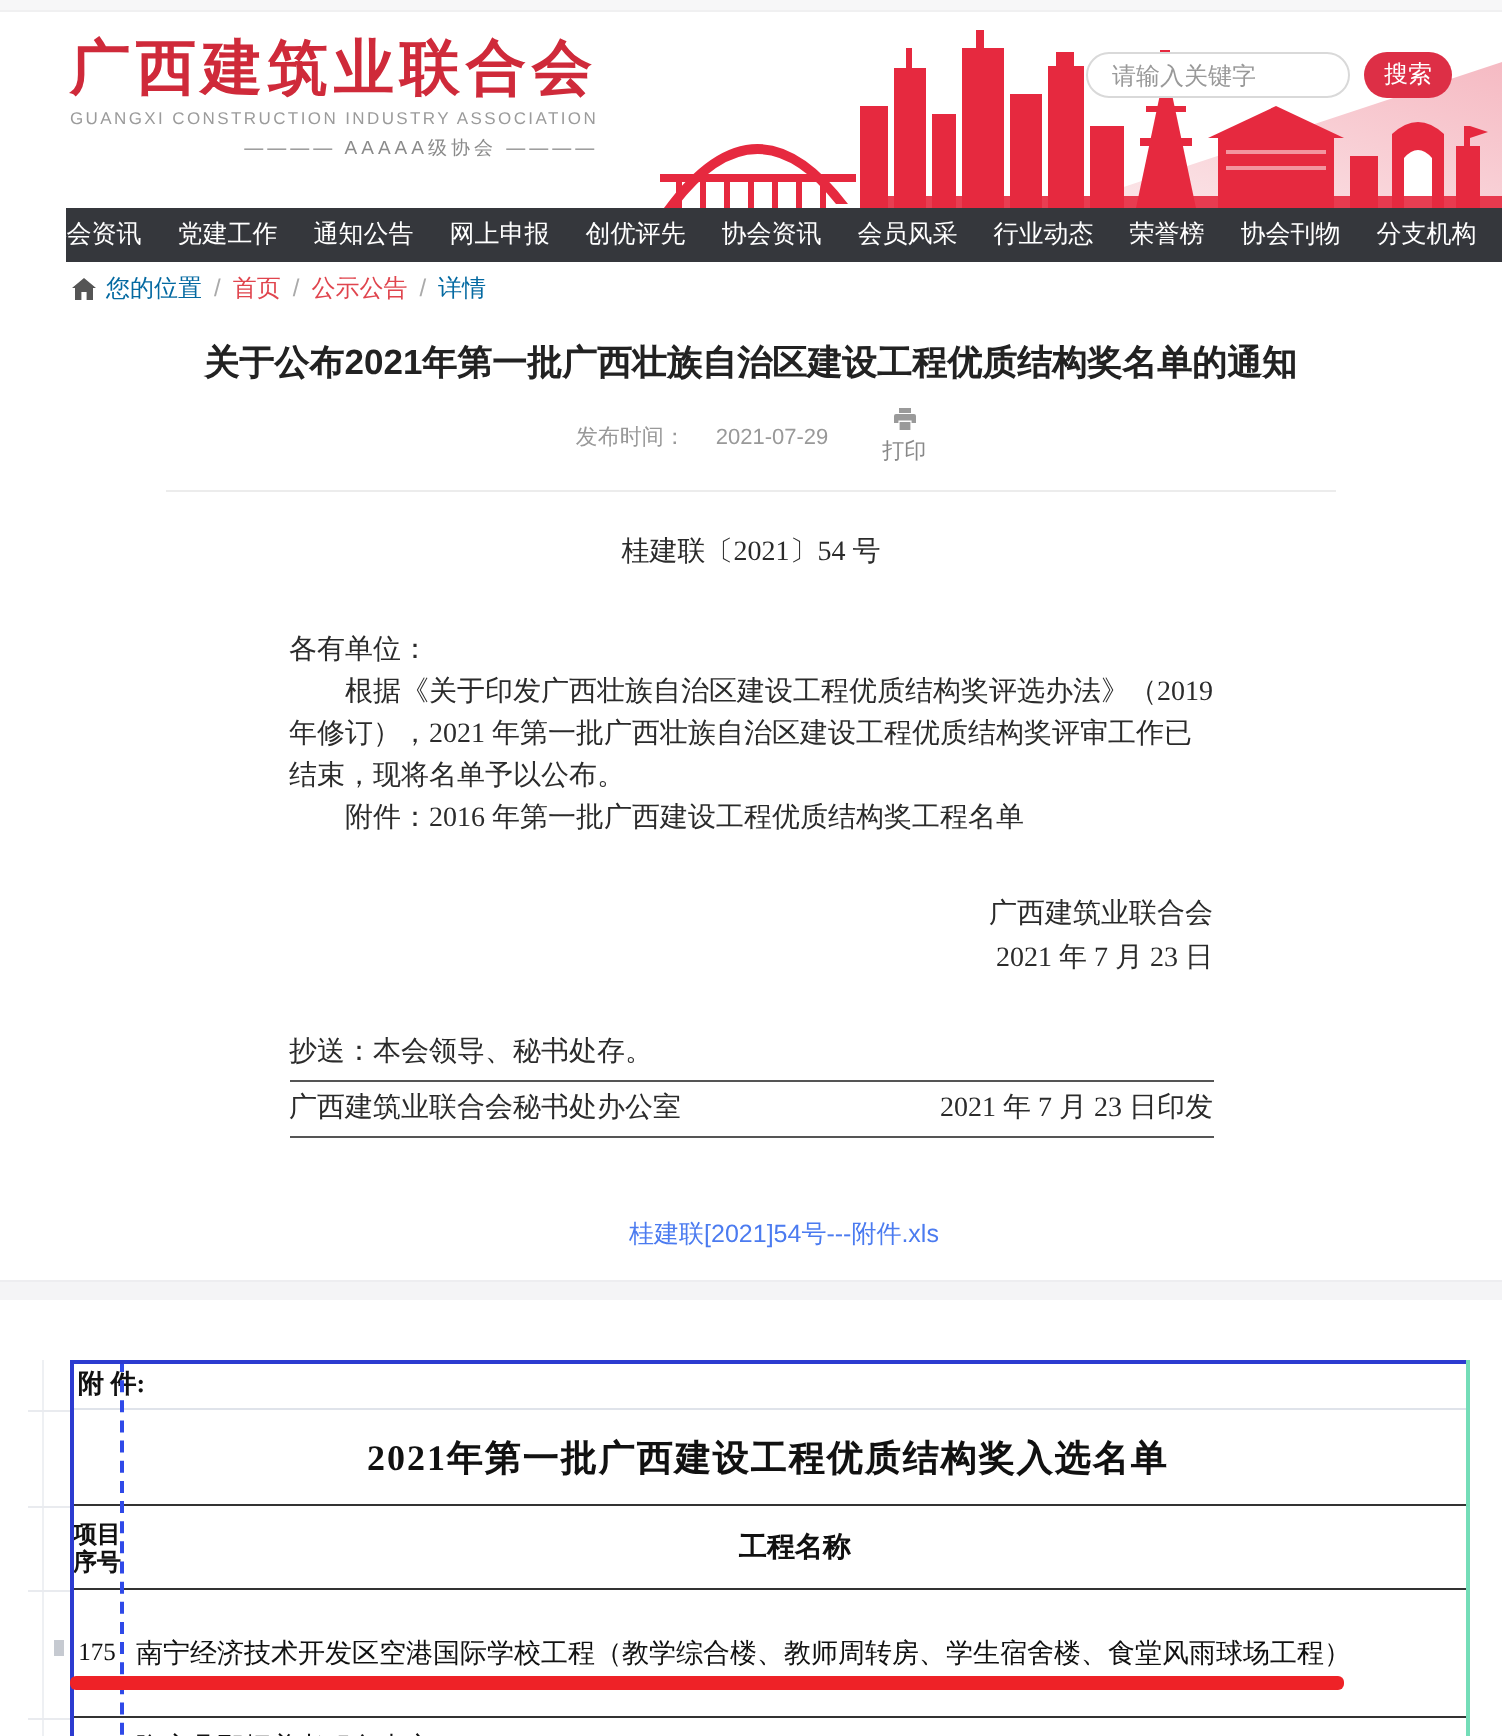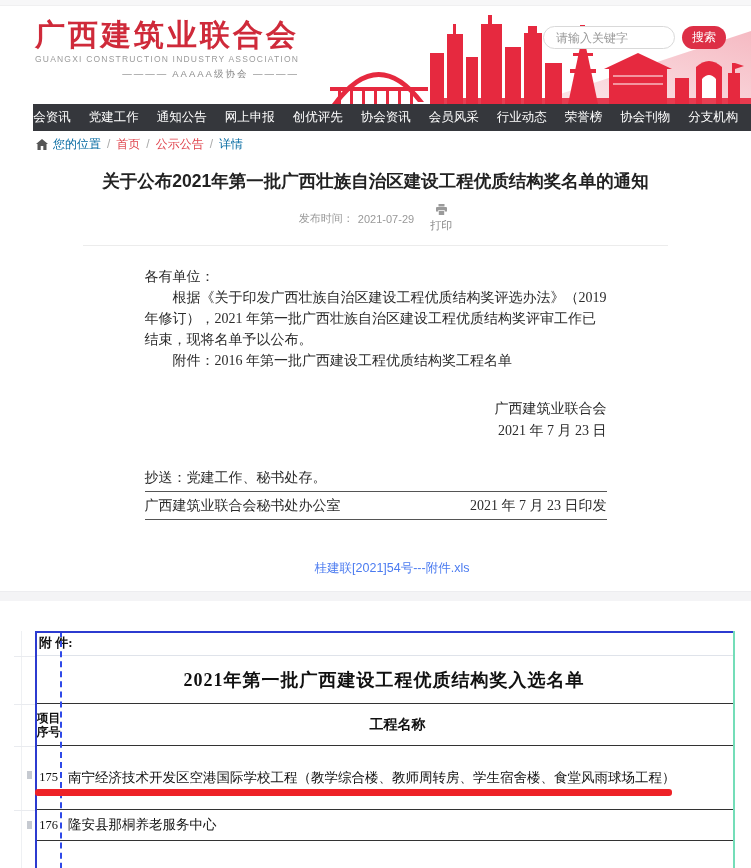--- a/index.html
+++ b/index.html
@@ -38,21 +38,21 @@
   
   .breadcrumb { height:26px; display:flex; align-items:center; padding-left:36px; font-size:12px; color:#777; }
   .bc-icon { margin-right:5px; display:inline-flex; }
   .bc-sep { margin:0 6px; color:#aaa; }
   .bc-link { color:#e0454e; cursor:pointer; }
   .bc-plain { color:#0369a1; }
 
   
   .article { position:relative; }
   .art-title { text-align:center; font-size:17.5px; font-weight:bold; color:#222; margin-top:12px; padding:0 60px; }
-  .art-meta { text-align:center; font-size:11px; color:#999; margin-top:11px; display:flex; justify-content:center; align-items:center; gap:4px; }
+  .art-meta { text-align:center; font-size:11px; color:#999; margin-top:11px; display:flex; justify-content:center; align-items:center; gap:15px; }
   .art-meta .print { display:inline-flex; align-items:center; gap:3px; margin-left:12px; cursor:pointer; color:#888;flex-direction:column; }
   .art-sep { margin:12px 83px 0 83px; border-top:1px solid #ececec; }
 
   .doc {
     width:462px; margin:20px auto 0 auto;
     font-family:"Liberation Serif","DejaVu Serif",serif;
     font-size:14px; color:#2b2b2b; line-height:21px;
   }
   .doc-no { text-align:center; margin-bottom:28px; }
   .doc-par { text-indent:2em; }
@@ -200,29 +200,30 @@
     <span class="print">
       <svg width="11" height="11" viewBox="0 0 11 11">
           <path d="M2.5 0 h6 v2.5 h-6 Z M1 3 h9 a1 1 0 0 1 1 1 v3.5 h-2.2 v-1.3 h-6.6 v1.3 H0 V4 a1 1 0 0 1 1-1 Z M2.8 7 h5.4 v4 h-5.4 Z" fill="#9a9a9a"></path>
         </svg>
       <span>打印</span>
     </span>
   </div>
   <div class="art-sep"></div>
 
   <div class="doc">
+    <div class="doc-no">桂建联〔2021〕54 号</div>
     <div>各有单位：</div>
     <div class="doc-par">根据《关于印发广西壮族自治区建设工程优质结构奖评选办法》（2019 年修订），2021 年第一批广西壮族自治区建设工程优质结构奖评审工作已结束，现将名单予以公布。</div>
     <div class="doc-attach">附件：2016 年第一批广西建设工程优质结构奖工程名单</div>
     <div class="doc-sign">
       <div>广西建筑业联合会</div>
       <div>2021 年 7 月 23 日</div>
     </div>
     <div class="doc-cc">
-      <div class="cc-line1">抄送：党建工作、秘书处存。</div>
+      <div class="cc-line1">抄送：本会领导、秘书处存。</div>
       <div class="cc-line2">
         <span>广西建筑业联合会秘书处办公室</span>
         <span>2021 年 7 月 23 日印发</span>
       </div>
     </div>
   </div>
 
   <a class="xls-link">桂建联[2021]54号---附件.xls</a>
 </div>
 

